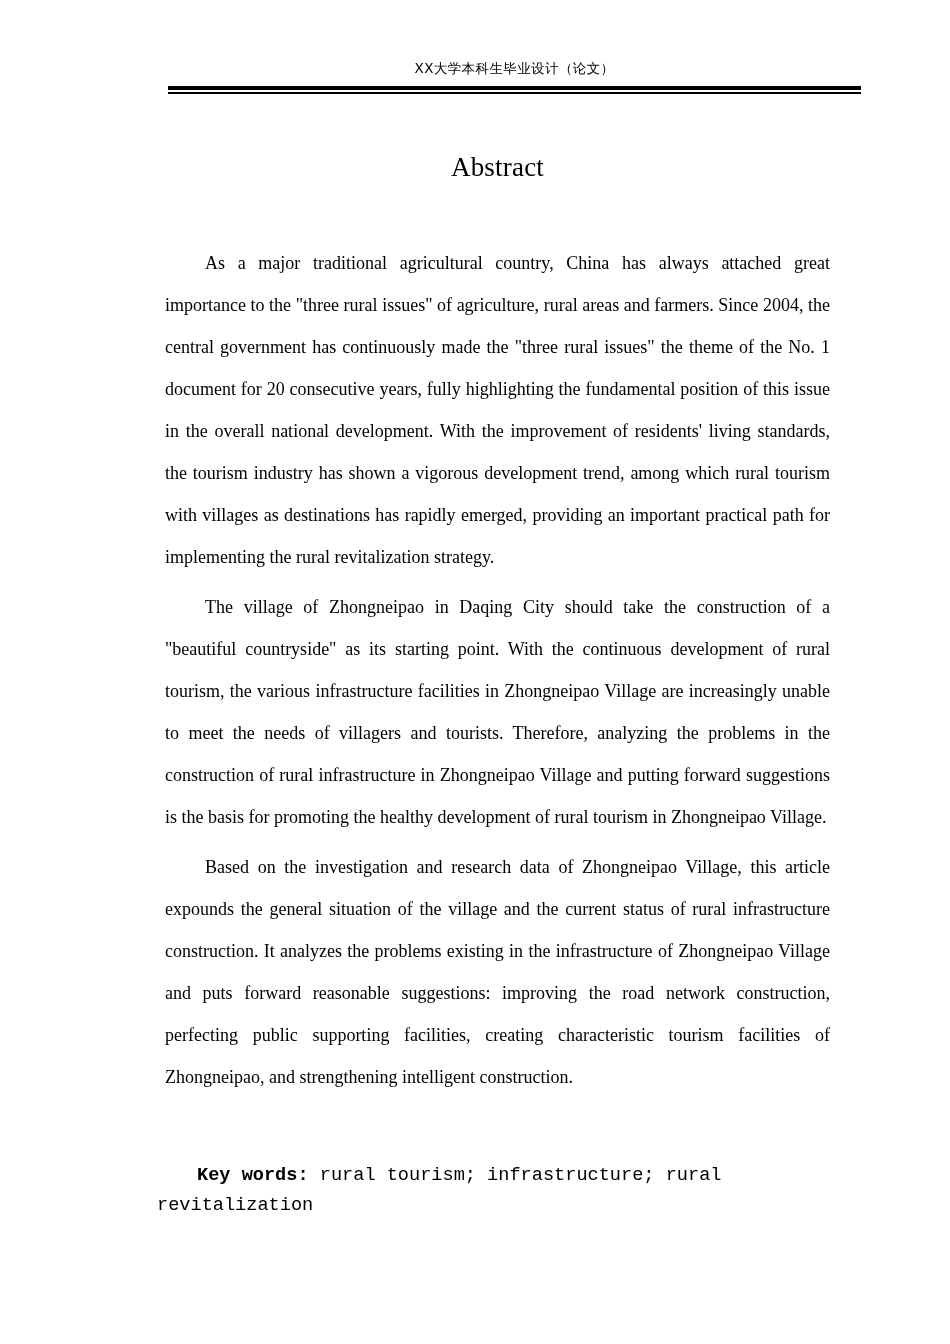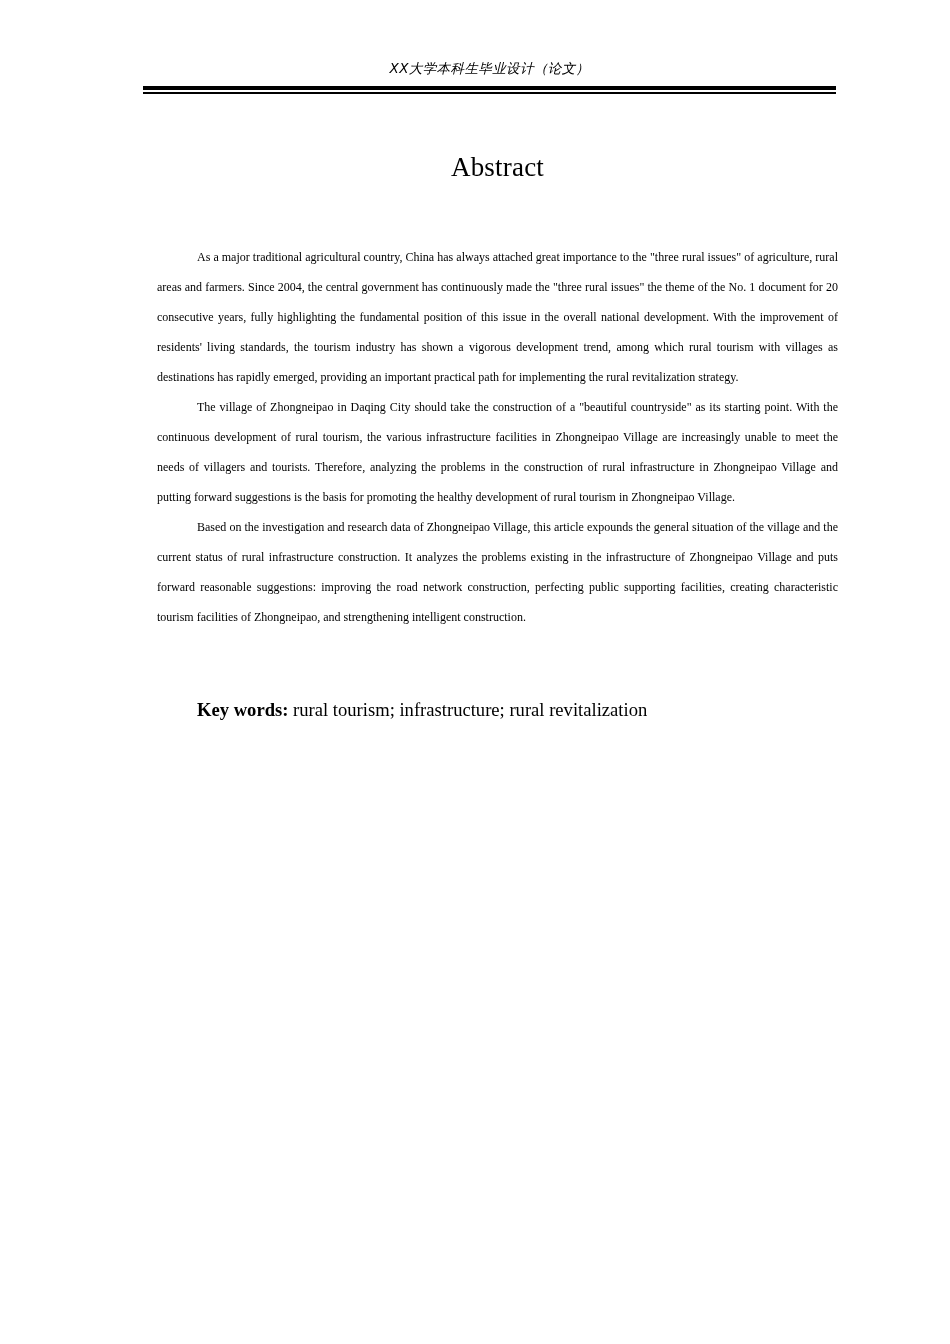--- a/index.html
+++ b/index.html
@@ -18,24 +18,23 @@
     height: 1344px;
     margin: 0 auto;
     background: #ffffff;
     overflow: hidden;
     box-sizing: border-box;
   }
 
   
   .header {
     position: absolute;
-    left: 143px;
+    left: 168px;
     top: 58px;
     width: 693px;
-    font-style: italic;
   }
   .header-text {
     text-align: center;
     font-family: "DejaVu Sans", "Liberation Sans", sans-serif;
     font-size: 13.5px;
     line-height: 20px;
     letter-spacing: 0.4px;
     color: #000000;
     white-space: nowrap;
   }
@@ -66,35 +65,36 @@
   .doc-title {
     text-align: center;
     font-weight: normal;
     font-size: 27px;
     line-height: 34px;
     letter-spacing: 0.2px;
     margin: 0 0 58px 0;
   }
 
   .body-text p {
-    margin: 0;
+    margin: 8px;
     text-align: justify;
     text-justify: inter-word;
-    font-size: 12px;
-    line-height: 30px;
+    font-size: 18px;
+    line-height: 42px;
     text-indent: 40px;
     hyphens: none;
   }
 
   .keywords {
     margin-top: 63px;
     font-size: 18.6px;
     line-height: 30px;
     text-indent: 40px;
     text-align: left;
+    font-family: Liberation Mono, monospace;
   }
   .keywords .kw-label {
     font-weight: bold;
   }
   .keywords .kw-values {
     font-weight: normal;
   }
 </style>
 </head>
 <body>

